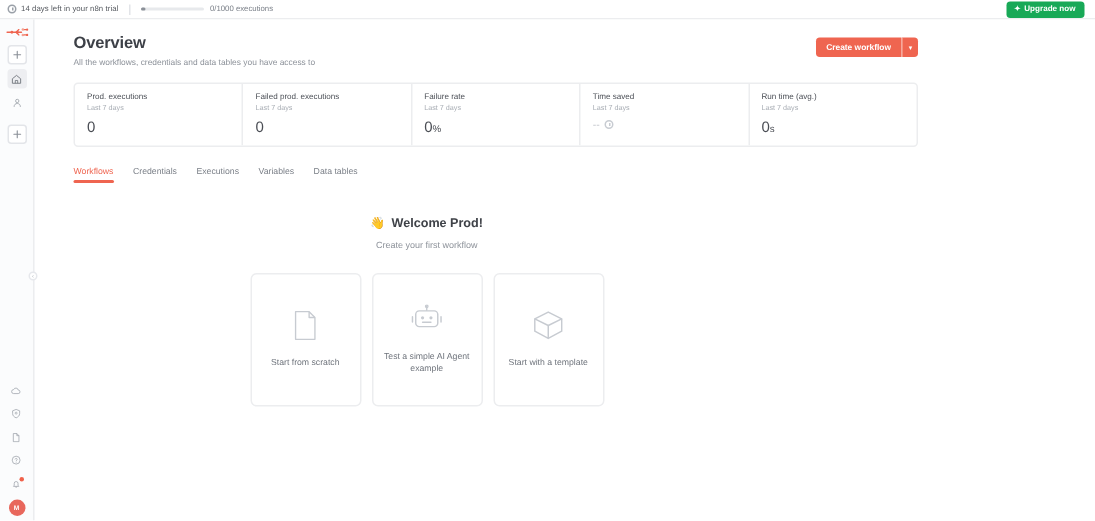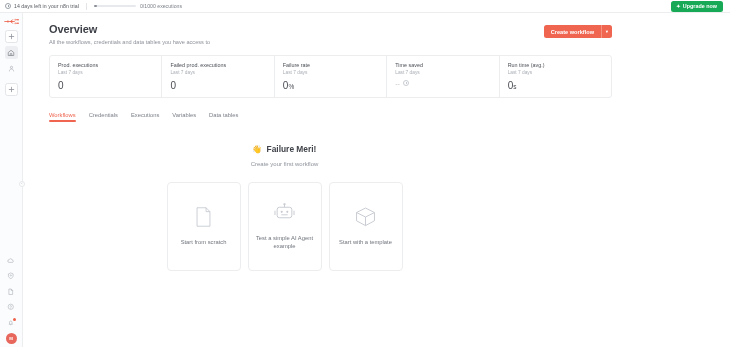--- a/index.html
+++ b/index.html
@@ -346,21 +346,21 @@
           <div class="tab active">Workflows</div>
           <div class="tab">Credentials</div>
           <div class="tab">Executions</div>
           <div class="tab">Variables</div>
           <div class="tab">Data tables</div>
         </div>
 
         <div class="empty">
           <div class="welcome">
             <span class="wave">👋</span>
-            <span>Failure Meri!</span>
+            <span>Welcome Prod!</span>
           </div>
           <div class="empty-sub">Create your first workflow</div>
 
           <div class="cards">
 
             <div class="card">
               <div class="card-ic">
                 <svg width="17" height="20" viewBox="0 0 26 31">
                   <path d="M3 1.2 h14 l6 6 v22.6 H3 Z" stroke="#c7cbd1" stroke-width="1.4" fill="none" stroke-linejoin="round"></path>
                   <path d="M17 1.2 v6 h6" stroke="#c7cbd1" stroke-width="1.4" fill="none" stroke-linejoin="round"></path>

